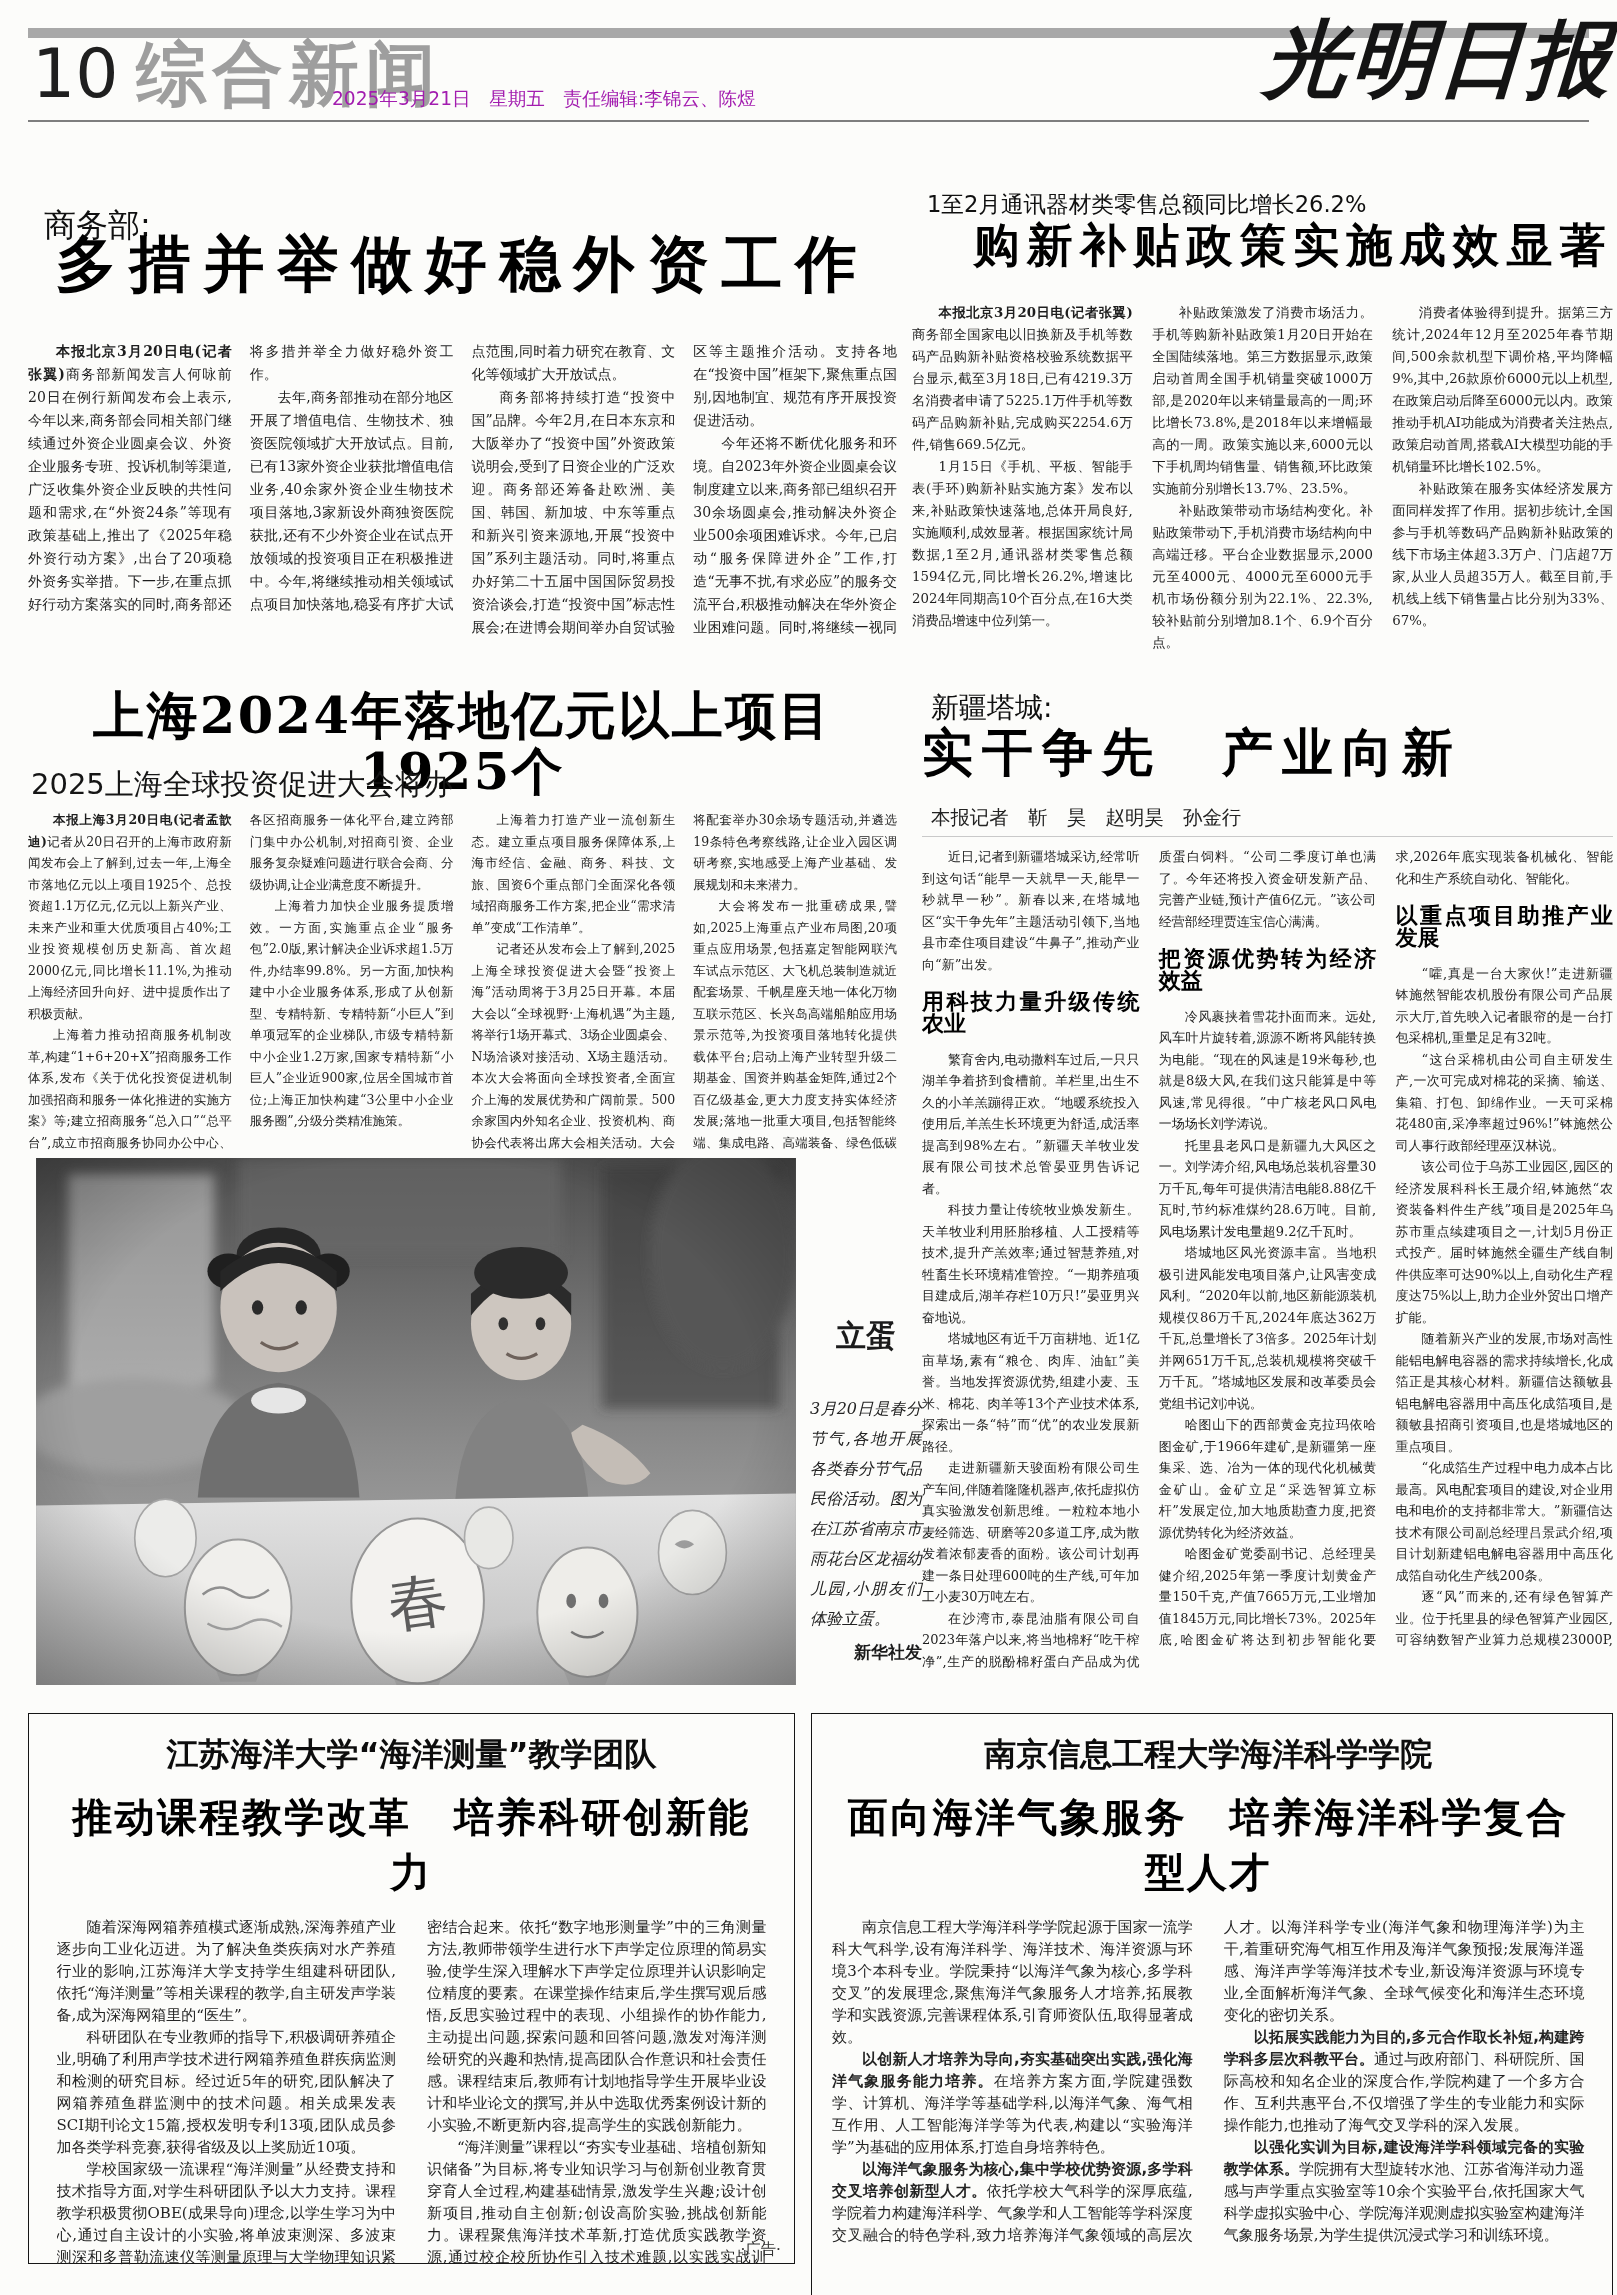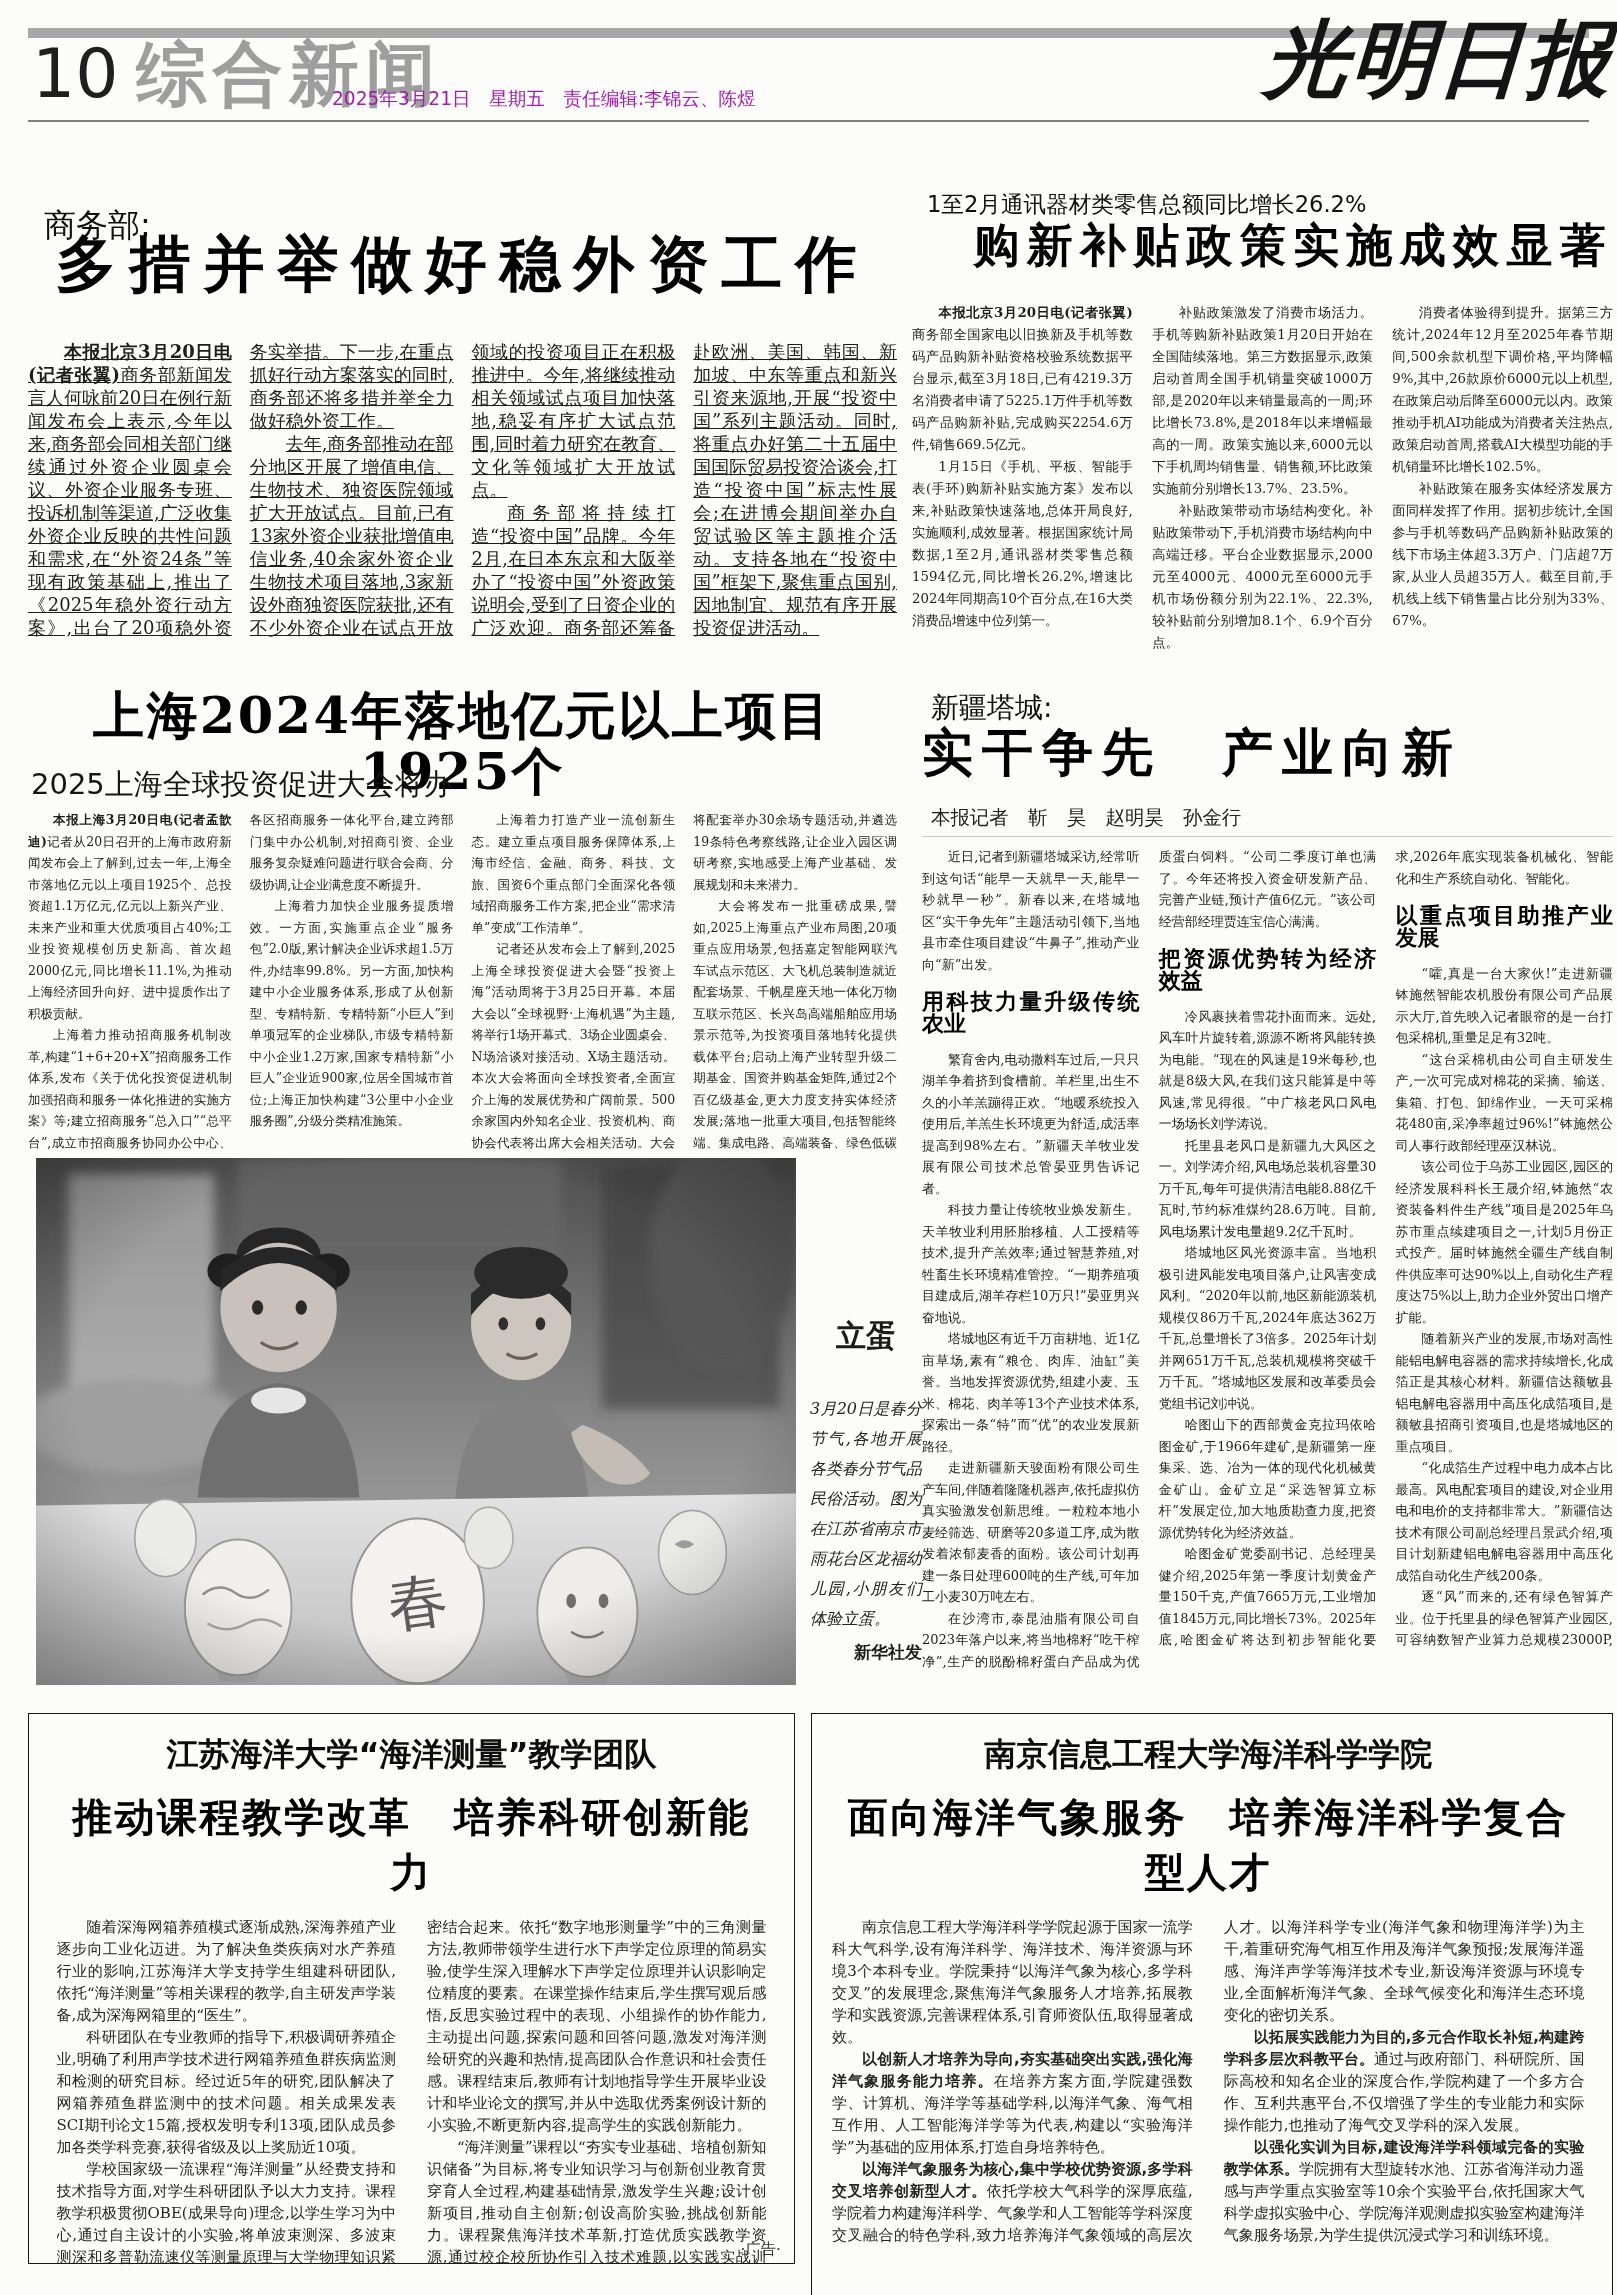--- a/index.html
+++ b/index.html
@@ -23,21 +23,21 @@
   .bighead{font-weight:700;color:#000;line-height:1.1;}
   .colbody{text-align:justify;overflow:hidden;color:#1d1d1d;}
   .colbody p{margin:0;text-indent:2em;}
   .colbody p b{font-weight:700;}
   .colsub{font-family:"DejaVu Sans","Liberation Sans",sans-serif;font-weight:700;
           font-size:22px;margin:16px 0 14.6px 0;text-indent:0;break-inside:avoid;color:#000;}
   
   .a1-kicker{left:44px;top:184px;font-size:32px;margin-top:20px;}
   .a1-head{left:28px;top:230px;width:869px;text-align:center;font-size:61px;letter-spacing:13px;}
   .a1-body{left:28px;top:340px;width:869px;height:319px;column-count:4;column-gap:18px;
-           font-size:18px;line-height:23px;text-decoration:underline;}
+           font-size:14px;line-height:23px;}
   
   .tr-kicker{left:927px;top:189px;font-size:22.6px;}
   .tr-head{left:912px;top:220px;width:701px;text-align:right;font-size:46px;letter-spacing:7.3px;}
   .tr-body{left:912px;top:302px;width:701px;height:354px;column-count:3;column-gap:19.4px;
            font-size:13.3px;line-height:22px;}
   
   .ml-head{left:28px;top:687px;width:869px;text-align:center;font-size:51px;letter-spacing:2.4px;}
   .ml-sub{left:31px;top:765px;font-family:"DejaVu Sans","Liberation Sans",sans-serif;
           font-size:29px;color:#151515;}
   .ml-body{left:28px;top:809px;width:869px;height:344px;column-count:4;column-gap:18px;

